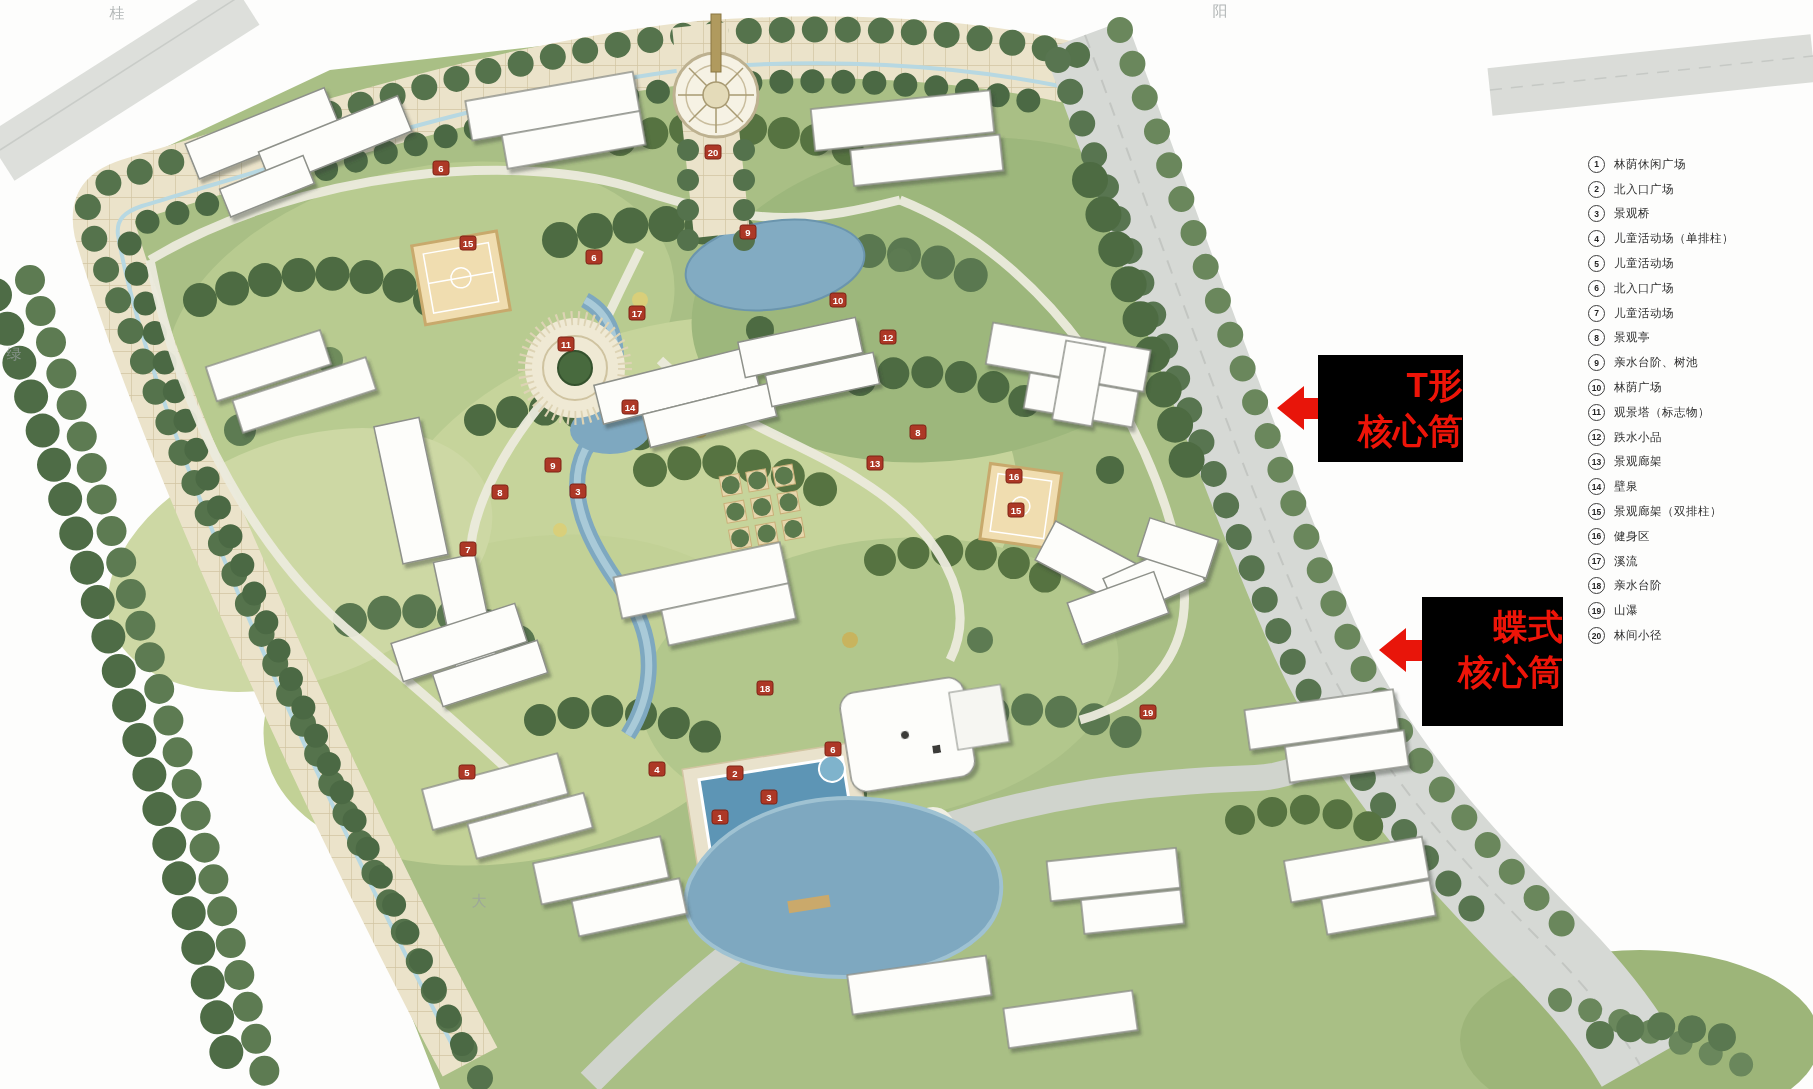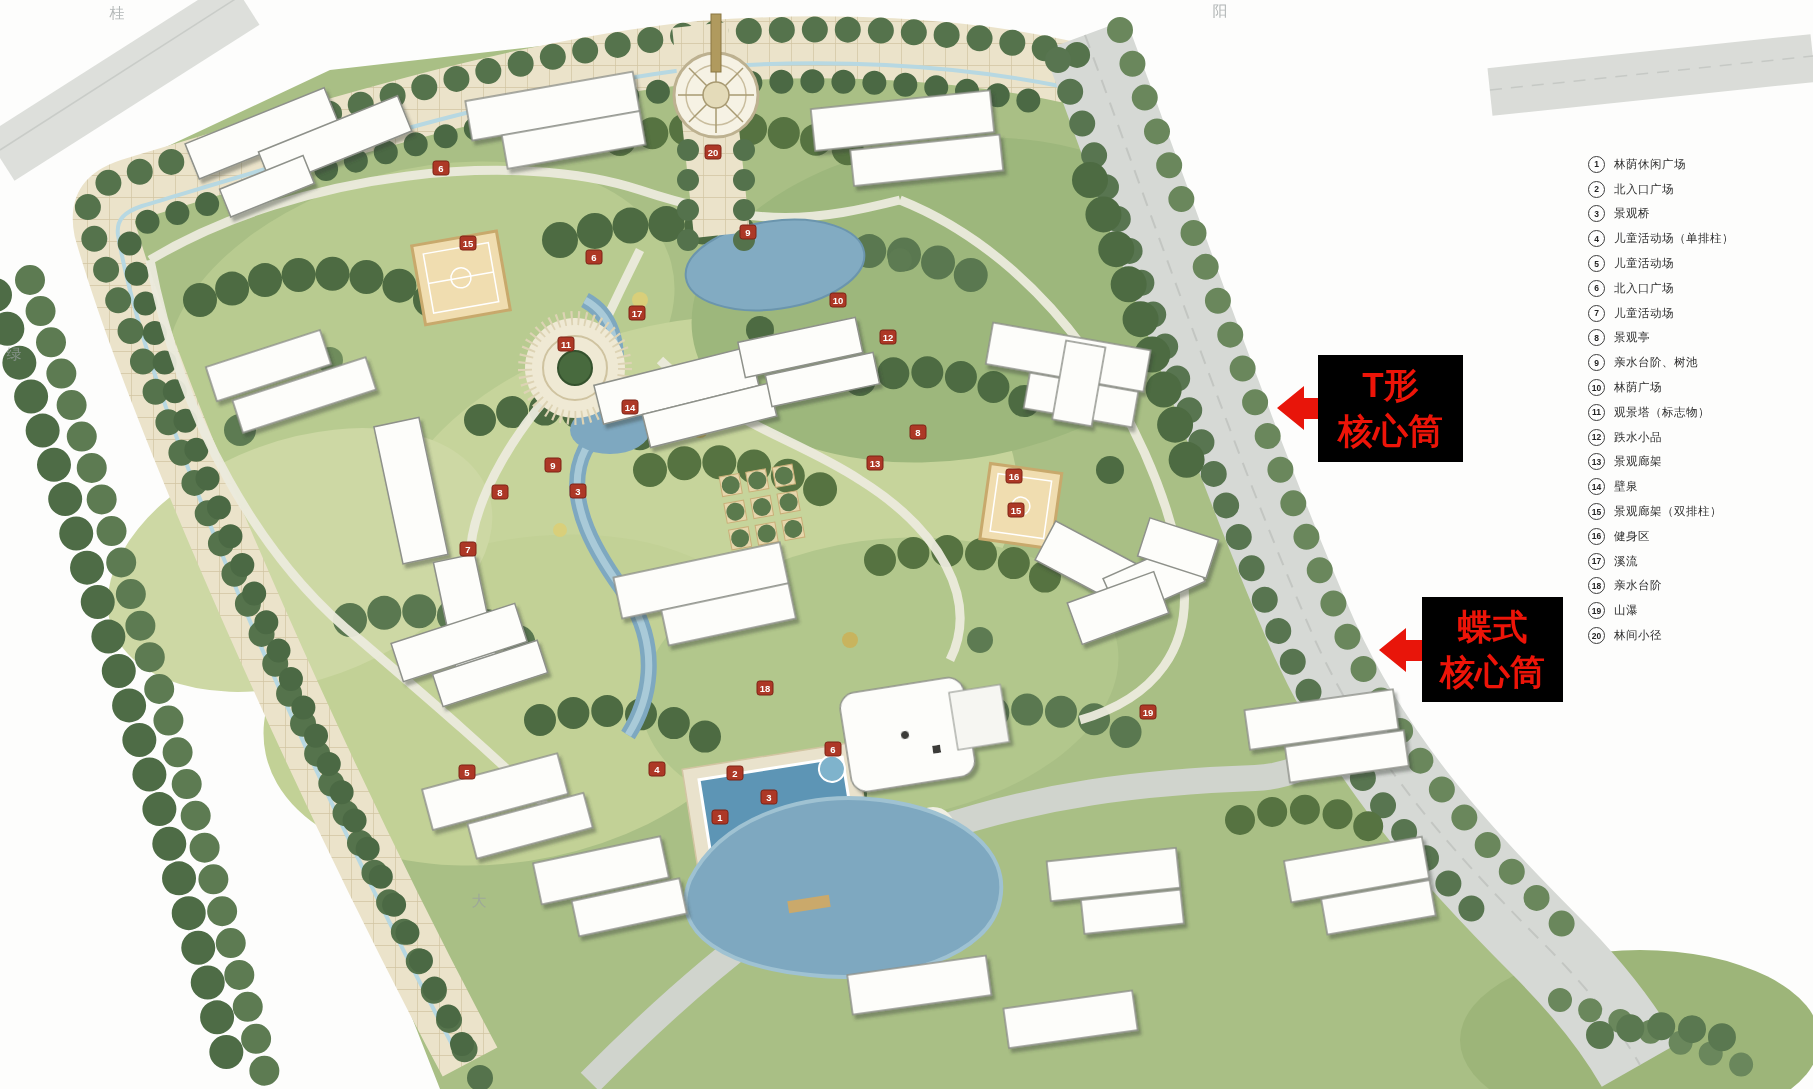--- a/index.html
+++ b/index.html
@@ -18,23 +18,23 @@
     font-size:8.5px;font-weight:bold;color:#222;display:flex;align-items:center;justify-content:center;
     background:rgba(255,255,255,.6);}
   .legend-label{margin-left:9px;font-size:11.5px;color:#2e2e2e;letter-spacing:.5px;white-space:nowrap;}
 
   
   .marker{position:absolute;transform:translate(-50%,-50%);min-width:17px;height:15px;padding:0 2px;
     background:#ad3826;border:1px solid #7c2214;border-radius:3px;color:#fff;font-size:9.5px;
     font-weight:bold;display:flex;align-items:center;justify-content:center;box-sizing:border-box;}
 
   
-  .callout{position:absolute;background:#000;color:#ed1408;text-align:center;font-weight:bold;}
+  .callout{position:absolute;background:#000;color:#ed1408;text-align:right;font-weight:bold;}
   .callout-t{left:1318px;top:355px;width:145px;height:107px;font-size:35px;line-height:46px;padding-top:7px;box-sizing:border-box;}
-  .callout-b{left:1422px;top:597px;width:141px;height:105px;font-size:35px;line-height:45px;padding-top:7px;box-sizing:border-box;}
+  .callout-b{left:1422px;top:597px;width:141px;height:129px;font-size:35px;line-height:45px;padding-top:7px;box-sizing:border-box;}
 
   
   .edge-label{position:absolute;transform:translate(-50%,0);font-size:15px;color:#9aa0a0;opacity:.75;}
 </style>
 </head>
 <body>
 
 <div class="stage">
 
 <svg width="1813" height="1089" viewBox="0 0 1813 1089">

